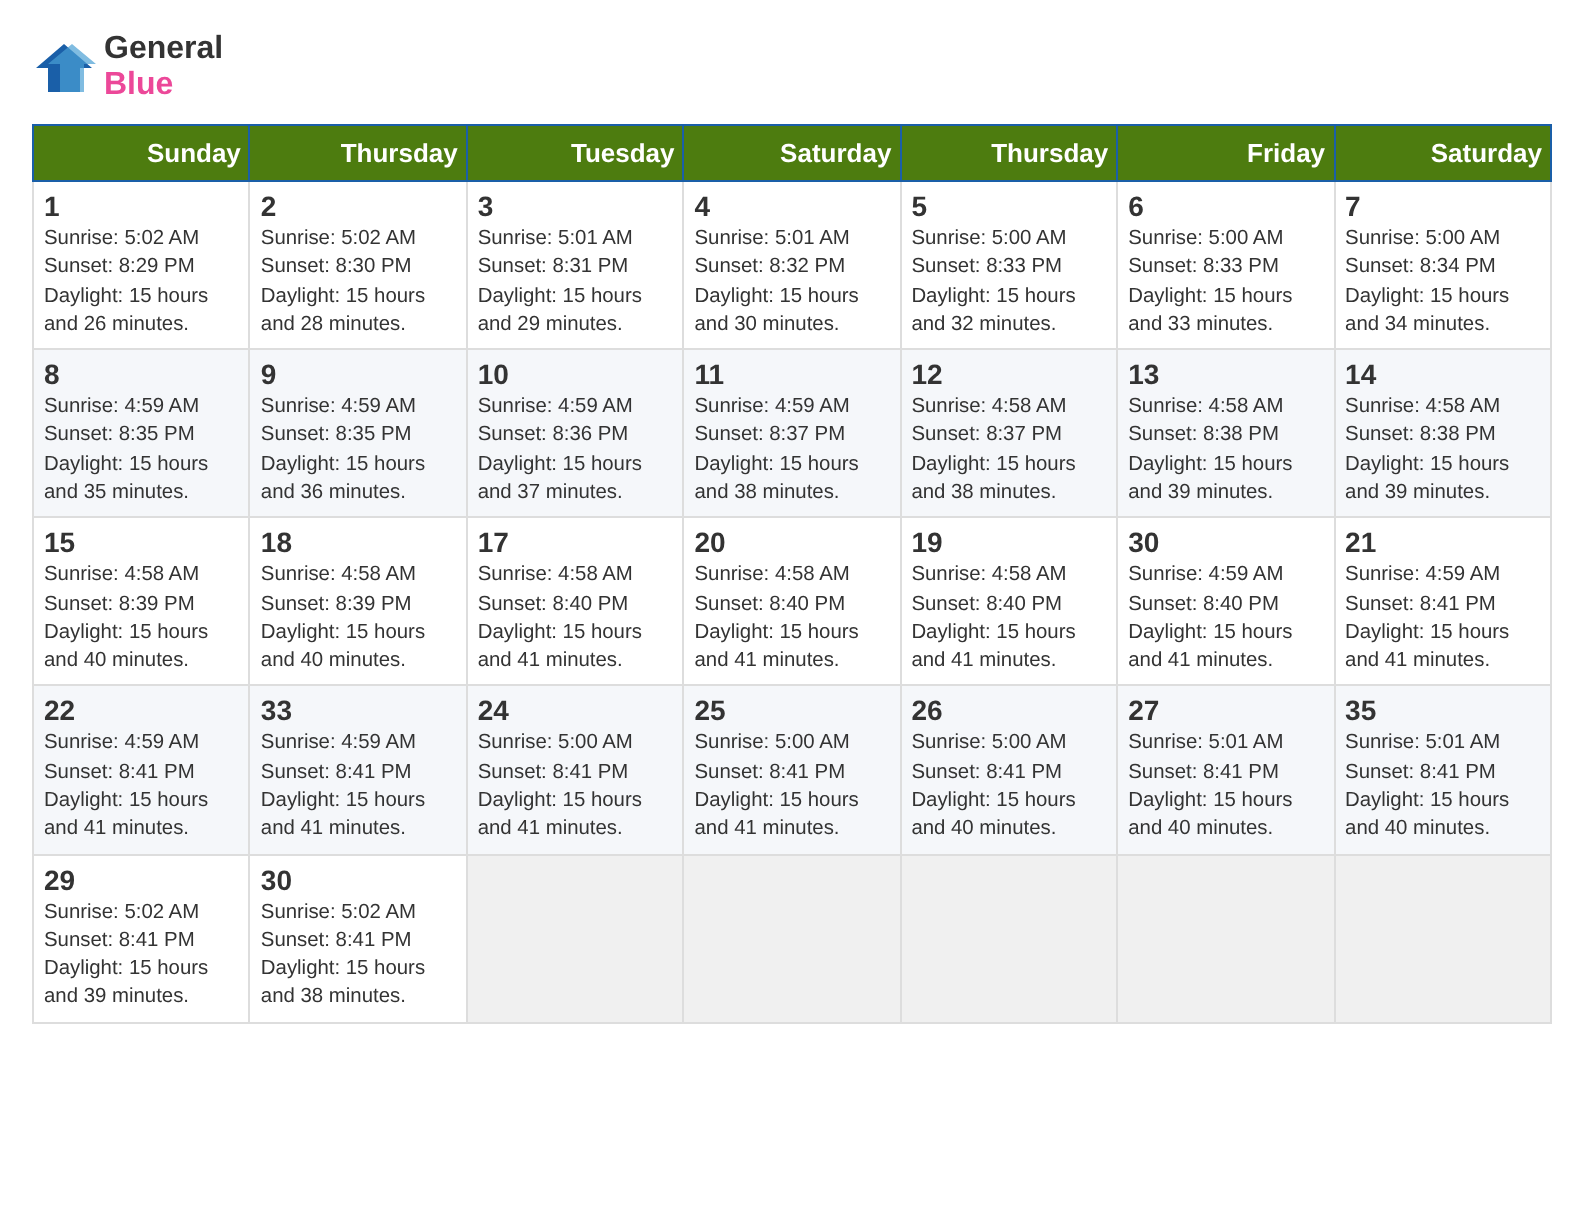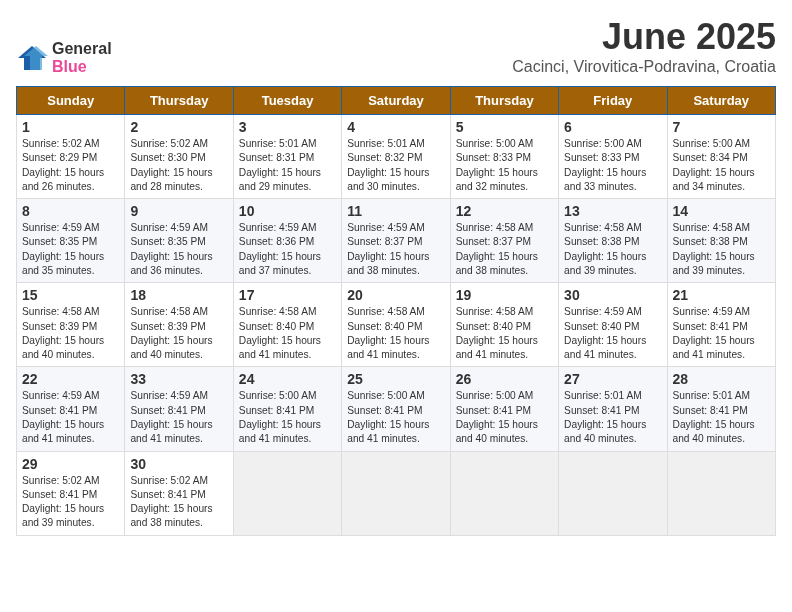--- a/index.html
+++ b/index.html
@@ -36,26 +36,26 @@
     .location-title {
       font-size: 16px;
       color: #555;
     }
     .calendar {
       width: 100%;
       border-collapse: collapse;
       border: 1px solid #ccc;
     }
     .calendar th {
-      background: #a16207;
+      background: #4d7c0f;
       color: #fff;
       font-size: 13px;
       font-weight: bold;
       padding: 6px 4px;
-      text-align: center;
+      text-align: right;
       border: 1px solid #1a5fa8;
     }
     .calendar td {
       vertical-align: top;
       padding: 4px 5px;
       border: 1px solid #ddd;
       font-size: 10.5px;
       color: #333;
       width: 108px;
       min-height: 80px;
@@ -90,24 +90,20 @@
       <polygon points="16,2 30,14 24,14 24,26 8,26 8,14 2,14" fill="#1a5fa8"></polygon>
       <polygon points="20,2 32,12 26,12 26,26 14,26 14,12 8,12" fill="#4a9fd4" opacity="0.7"></polygon>
     </svg>
     <div>
       <div>
         <span style="color:#333;font-size:16px;font-weight:bold;">General</span><br>
         <span style="color:#ec4899;font-size:16px;font-weight:bold;">Blue</span>
       </div>
     </div>
   </div>
-  <div class="title-area">
-    <div class="month-title">June 2025</div>
-    <div class="location-title">Cacinci, Virovitica-Podravina, Croatia</div>
-  </div>
 </div>
 
 <table class="calendar">
   <thead>
     <tr id="header-row">
         <th>Sunday</th>
         <th>Thursday</th>
         <th>Tuesday</th>
         <th>Saturday</th>
         <th>Thursday</th>
@@ -306,21 +302,21 @@
           <div class="cell-text">and 40 minutes.</div>
         </td>
         <td>
           <span class="day-num">27</span>
           <div class="cell-text">Sunrise: 5:01 AM</div>
           <div class="cell-text">Sunset: 8:41 PM</div>
           <div class="cell-text">Daylight: 15 hours</div>
           <div class="cell-text">and 40 minutes.</div>
         </td>
         <td>
-          <span class="day-num">28</span>
+          <span class="day-num">35</span>
           <div class="cell-text">Sunrise: 5:01 AM</div>
           <div class="cell-text">Sunset: 8:41 PM</div>
           <div class="cell-text">Daylight: 15 hours</div>
           <div class="cell-text">and 40 minutes.</div>
         </td>
       </tr>
       <tr>
         <td>
           <span class="day-num">29</span>
           <div class="cell-text">Sunrise: 5:02 AM</div>

